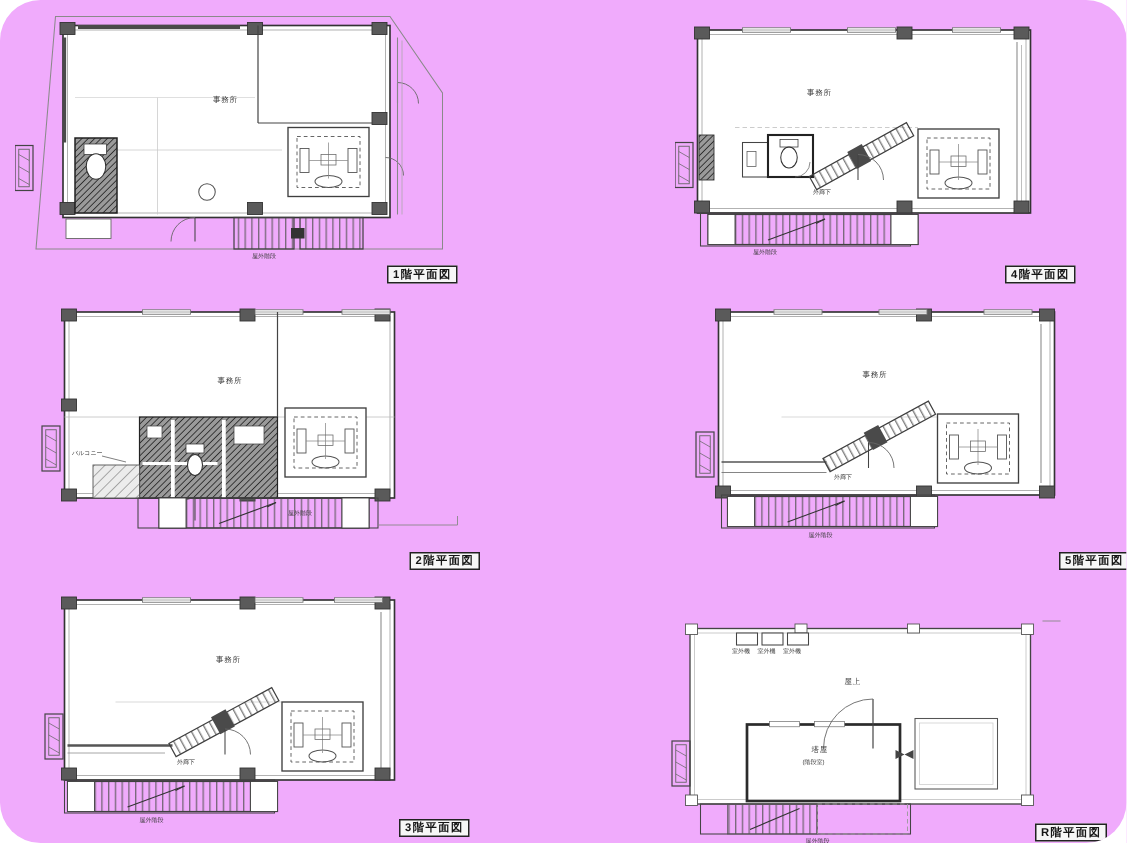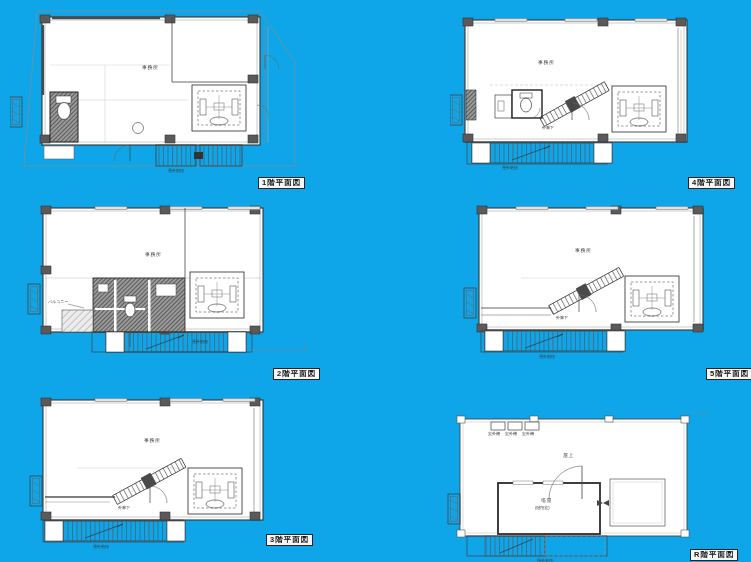--- a/index.html
+++ b/index.html
@@ -1,17 +1,17 @@
 <!DOCTYPE html>
 <html><head>
 <meta charset="utf-8">
 <style>
   html,body{margin:0;padding:0;background:#ffffff;}
-  #sheet{position:relative;width:751px;height:562px;background:#0ea5e9;overflow:hidden;
-         font-family:"Liberation Sans","DejaVu Sans",sans-serif;}
+  #sheet{position:relative;width:751px;height:562px;background:#f0abfc;overflow:hidden;
+         font-family:"Liberation Sans","DejaVu Sans",sans-serif;border-radius:27px;}
   .plan{position:absolute;}
   .plan svg{position:absolute;left:0;top:0;}
   .lbl{position:absolute;font-size:5px;line-height:1;color:#3a3a3a;white-space:nowrap;letter-spacing:0.5px;}
   .lbl.tiny{font-size:4px;letter-spacing:0;}
   .cap{position:absolute;font-size:7.5px;font-weight:bold;line-height:1.1;color:#151515;
        border:1px solid #222;background:#f6f6f6;padding:1px 3px;letter-spacing:1px;white-space:nowrap;}
 </style>
 </head>
 <body>
 
@@ -164,21 +164,21 @@
     </g>
     <g>
       <rect x="17" y="137" width="140" height="22" fill="none" stroke="#444" stroke-width="0.7"></rect>
       <use href="#stairband" x="22" y="138"></use>
     </g>
     <use href="#sitebars" x="0" y="90"></use>
   </svg>
   <span class="lbl" style="left:88px;top:55px">事務所</span>
   <span class="lbl tiny" style="left:92px;top:121px">外廊下</span>
   <span class="lbl tiny" style="left:52px;top:161px">屋外階段</span>
-  <div class="cap" style="left:238px;top:172px">4階平面図</div>
+  <div class="cap" style="left:220px;top:172px">4階平面図</div>
 </div>
 
 <div class="plan" style="left:10px;top:200px;width:320px;height:190px">
   <svg width="320" height="190" viewBox="0 0 320 190">
     <g>
       <rect x="33" y="8" width="220" height="124" fill="#fff" stroke="#333" stroke-width="1.1"></rect>
       <rect x="36" y="11" width="214" height="118" fill="none" stroke="#999" stroke-width="0.5"></rect>
     </g>
     <g>
       <use href="#col" x="31" y="6"></use>
@@ -313,21 +313,21 @@
     </g>
     <g>
       <rect x="33" y="130" width="140" height="22" fill="none" stroke="#444" stroke-width="0.7"></rect>
       <use href="#stairband" x="35" y="131"></use>
     </g>
     <use href="#sitebars" x="20" y="86"></use>
   </svg>
   <span class="lbl" style="left:134px;top:48px">事務所</span>
   <span class="lbl tiny" style="left:108px;top:116px">外廊下</span>
   <span class="lbl tiny" style="left:83px;top:155px">屋外階段</span>
-  <div class="cap" style="left:256px;top:144px">3階平面図</div>
+  <div class="cap" style="left:256px;top:156px">3階平面図</div>
 </div>
 
 <div class="plan" style="left:445px;top:406px;width:306px;height:172px">
   <svg width="306" height="172" viewBox="0 0 306 172">
     <g>
       <rect x="15" y="13" width="227" height="117" fill="#fff" stroke="#444" stroke-width="0.9"></rect>
       <rect x="18" y="16" width="221" height="111" fill="none" stroke="#bbb" stroke-width="0.5"></rect>
       <rect x="12" y="10" width="8" height="7" fill="#fff" stroke="#555" stroke-width="0.6"></rect>
       <rect x="236" y="10" width="8" height="7" fill="#fff" stroke="#555" stroke-width="0.6"></rect>
       <rect x="12" y="124" width="8" height="7" fill="#fff" stroke="#555" stroke-width="0.6"></rect>

